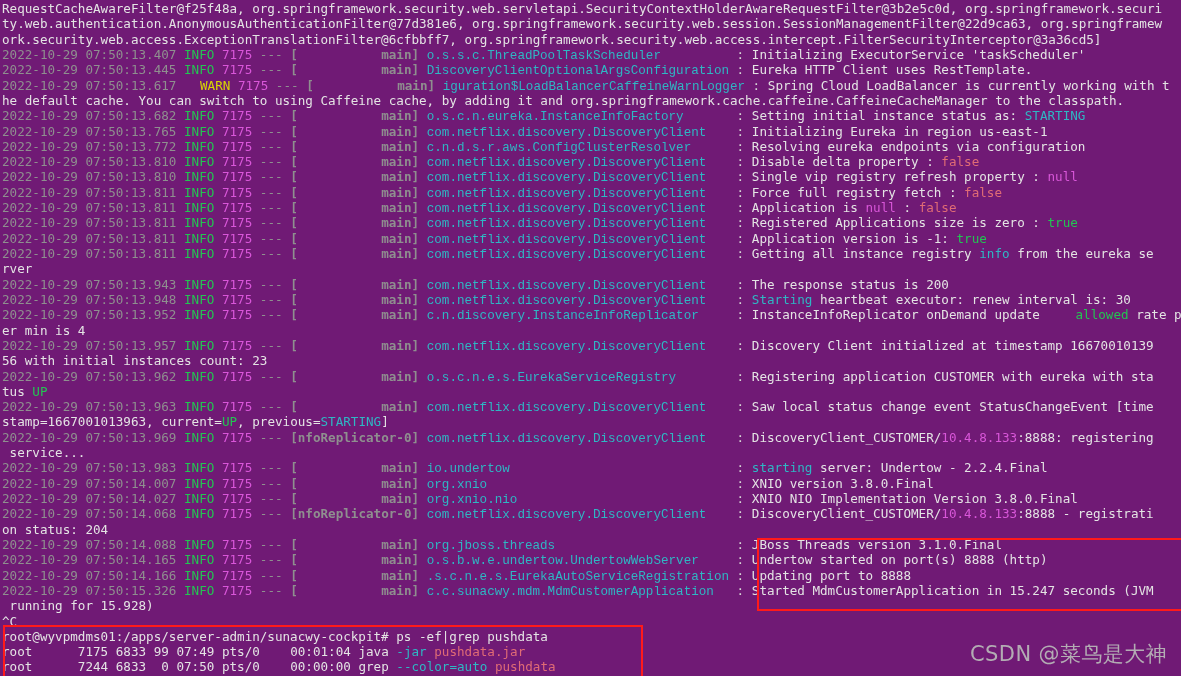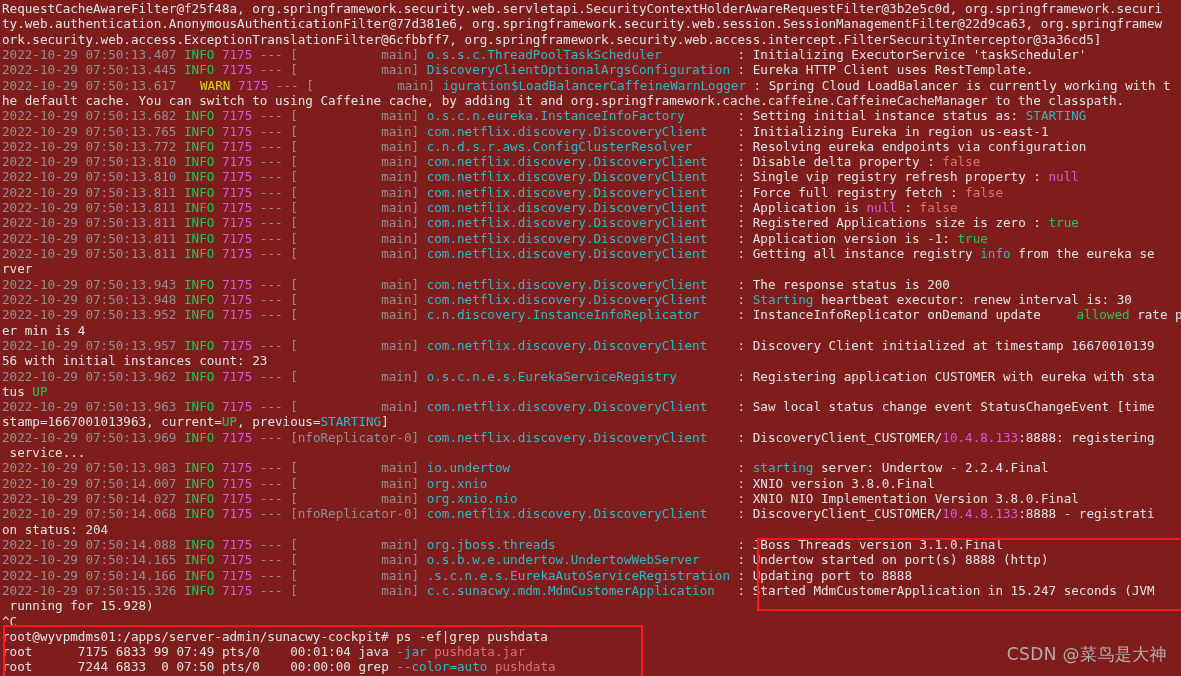--- a/index.html
+++ b/index.html
@@ -5,21 +5,21 @@
 <style>
   html, body {
     margin: 0;
     padding: 0;
     background: #1e1e1e;
   }
   #terminal {
     position: relative;
     width: 1181px;
     height: 676px;
-    background: #7f1d1d;
+    background: #701a75;
     overflow: hidden;
     font-family: "DejaVu Sans Mono", "Liberation Mono", monospace;
     font-size: 12.6px;
     line-height: 15.32px;
     color: #d6d6d6;
     box-sizing: border-box;
   }
   #log {
     position: absolute;
     left: 2px;
@@ -29,22 +29,22 @@
     letter-spacing: 0px;
   }
   .line { height: 15.32px; white-space: pre; }
 
   
   .c-ts      { color: #8f8f8f; }
   .c-info    { color: #23c552; }
   .c-warn    { color: #d8d800; margin-left: 16px; }
   .c-pid     { color: #d957d9; }
   .c-dash    { color: #8f8f8f; }
-  .c-thread  { color: #8f8f8f; }
-  .c-logger  { color: #2fb7c4; }
+  .c-thread  { color: #8f8f8f; font-weight: bold; }
+  .c-logger  { color: #2fb7c4; font-family: Liberation Mono, monospace; }
   .c-sep     { color: #d6d6d6; }
   .c-msg     { color: #e4e4e4; }
   .c-plain   { color: #e4e4e4; }
   .c-false   { color: #e06c75; margin-top: 40px; }
   .c-true    { color: #23c552; }
   .c-null    { color: #d957d9; }
   .c-cyan    { color: #2fb7c4; }
   .c-up      { color: #23c552; }
   .c-ip      { color: #d957d9; }
   .c-green   { color: #23c552; margin-left: 28px; }
@@ -58,21 +58,21 @@
   }
   #box-startup { left: 757px; top: 538px; width: 430px; height: 73px; }
   #box-ps      { left: 3px;   top: 625px; width: 640px; height: 55px; }
 
   #watermark {
     position: absolute;
     right: 14px;
     bottom: 14px;
     color: #b9b9b9;
     font-family: "DejaVu Sans", "Liberation Sans", sans-serif;
-    font-size: 17px;
+    font-size: 21px;
     letter-spacing: 0.4px;
     opacity: 0.92;
     text-align: center;
   }
 </style>
 </head>
 <body>
 
 <div id="terminal">
 

